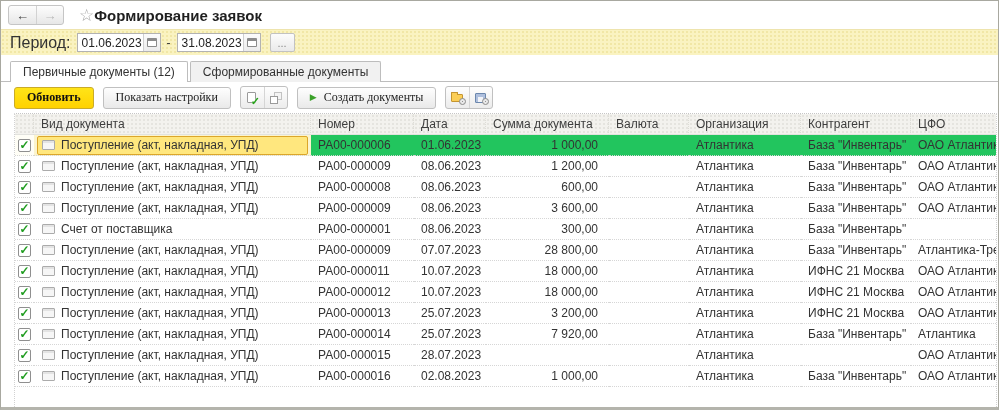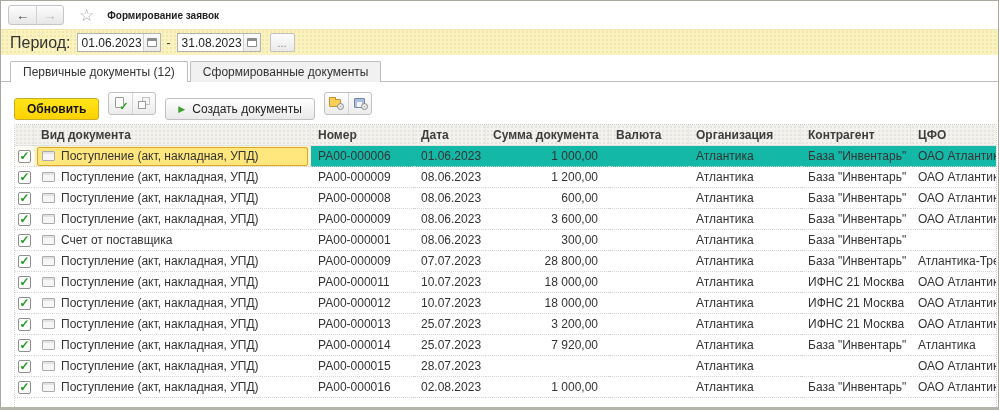--- a/index.html
+++ b/index.html
@@ -12,21 +12,21 @@
     display:flex; flex-direction:column; overflow:hidden;
   }
 
   
   .title-bar { height:28px; display:flex; align-items:center; padding-left:7px; background:#fff; flex:0 0 auto; }
   .nav-group { display:flex; border:1px solid #c5c5c5; border-radius:3px; overflow:hidden; background:linear-gradient(#fdfdfd,#e7e7e7); }
   .nav-btn { width:27px; height:18px; display:flex; align-items:center; justify-content:center; font-size:13px; line-height:1; background:transparent; border:none; cursor:pointer; }
   .nav-btn.back { color:#444; }
   .nav-btn.fwd { color:#b9b9b9; border-left:1px solid #d2d2d2; }
   .fav-star { margin-left:15px; font-size:17px; color:#a8a8a8; line-height:1; }
-  .page-title { margin-left:13px; font-size:10px; font-weight:bold; color:#1f1f1f; }
+  .page-title { font-size:15px; font-weight:bold; color:#1f1f1f; }
 
   
   .period-bar {
     height:26px; flex:0 0 auto; display:flex; align-items:center; padding-left:9px;
     background-color:#faf3c1;
     background-image:radial-gradient(#f1e7a6 1px, transparent 1px);
     background-size:4px 4px;
     border-top:1px solid #eee4ad;
   }
   .period-label { font-size:16px; color:#333; margin-right:6px; }
@@ -40,21 +40,21 @@
   
   .tabs { margin:6px 0 0 9px; display:flex; gap:2px; height:21px; flex:0 0 auto; position:relative; }
   .tabs::after { content:""; position:absolute; left:-9px; right:0; bottom:0; border-bottom:1px solid #bdbdbd; z-index:0; }
   .tab { position:relative; z-index:1; padding:4px 12px; font-size:12px; color:#333; display:flex; align-items:center;
          border:1px solid #bdbdbd; border-bottom:none; border-radius:2px 2px 0 0; background:#f1f1f1; cursor:pointer; }
   .tab.active { background:#fff; z-index:2; box-shadow:0 1px 0 #fff; }
 
   
   .toolbar { display:flex; align-items:center; padding:4px 0 4px 13px; gap:9px; flex:0 0 auto; }
   .btn { height:22px; border:1px solid #c0c0c0; border-radius:3px; background:linear-gradient(#fefefe,#e9e9e9);
-         font-family:Liberation Sans, sans-serif; font-size:12px; color:#222; padding:0 12px; cursor:pointer; display:flex; align-items:center;margin-top:12px; }
+         font-family:Liberation Serif, serif; font-size:12px; color:#222; padding:0 12px; cursor:pointer; display:flex; align-items:center; }
   .btn-refresh { background:linear-gradient(#ffe418,#ffd200); border-color:#c9ab2a; font-weight:bold; color:#111; }
   .icon-group { display:flex; border:1px solid #c0c0c0; border-radius:3px; overflow:hidden; background:linear-gradient(#fefefe,#ececec); }
   .icon-btn { width:23px; height:21px; display:flex; align-items:center; justify-content:center; background:transparent; border:none; cursor:pointer; position:relative; }
   .icon-btn + .icon-btn { border-left:1px solid #d5d5d5; }
   .play-glyph { color:#3aa129; font-size:9px; margin-right:7px; line-height:1; }
 
   
   .sheet-check { position:relative; width:11px; height:12px; }
   .sheet-check .sheet { position:absolute; left:0; top:0; width:9px; height:11px; background:#fff; border:1px solid #9a9a9a; border-radius:1px; }
   .sheet-check .chk { position:absolute; right:-2px; bottom:-3px; color:#28a11b; font-size:11px; font-weight:bold; line-height:1; text-shadow:0 0 1px #fff; }
@@ -70,35 +70,35 @@
   .gear-dot::before { content:""; position:absolute; left:2px; top:2px; width:1px; height:1px; background:#777; border-radius:50%; }
 
   
   .table-frame {
     flex:1 1 auto; margin:0 1px 0 13px;
     border-top:1px dotted #c6c6c6; border-left:1px dotted #d2d2d2; border-right:1px dotted #d2d2d2;
     overflow:hidden;
   }
   table { width:100%; border-collapse:separate; border-spacing:0; table-layout:fixed; font-size:12px; color:#333; }
   th {
-    height:21px; font-weight:bold; text-align:left; padding:0 7px; color:#3d3d3d; white-space:nowrap; overflow:hidden;
+    height:21px; font-weight:normal; text-align:left; padding:0 7px; color:#3d3d3d; white-space:nowrap; overflow:hidden;
     background-color:#f3f2ee;
     background-image:radial-gradient(#e5e4df 1px, transparent 1px); background-size:4px 4px;
     border-bottom:1px solid #e2e2de; border-right:1px dotted #dddcd6;
   }
   th:last-child { border-right:none; }
   td { height:21px; padding:0 7px; white-space:nowrap; overflow:hidden; border-bottom:1px dotted #d6d6d6; }
   td.check-cell { text-align:center; padding:0; }
   td.amount-cell { text-align:right; padding-right:11px; }
   .cell-inner { display:flex; align-items:center; gap:6px; height:19px; border:1px solid transparent; padding:0 4px; margin:0 -4px; }
   .checkbox { display:inline-block; width:13px; height:13px; border:1px solid #8f8f8f; border-radius:2px; background:#fff;
               color:#1f9c1f; font-size:12px; font-weight:bold; line-height:11px; text-align:center; vertical-align:middle; cursor:pointer; }
   .doc-icon { flex:0 0 13px; width:13px; height:10px; background:#f6f6f6; border:1px solid #ababab; border-radius:1px;
               box-shadow:inset 0 2px 0 #e3e3e3; }
-  tr.row-selected td { background:#14b8a6; }
+  tr.row-selected td { background:#22c55e; }
   tr.row-selected td.check-cell { background:#fffef6; }
   tr.row-selected td.doc-cell { background:#fbf4cd; }
   tr.row-selected .cell-inner { background:#ffe77e; border:1px solid #dca62a; border-radius:2px; }
 </style>
 </head>
 <body>
 
 <div class="window">
 
   <div class="title-bar">
@@ -136,20 +136,21 @@
     <div class="tab active">
         <span>Первичные документы (12)</span>
       </div>
     <div class="tab">
         <span>Сформированные документы</span>
       </div>
   </div>
 
   <div class="toolbar">
     <button class="btn btn-refresh">Обновить</button>
+    <button class="btn">Показать настройки</button>
     <div class="icon-group">
       <button class="icon-btn">
         <span class="sheet-check">
             <span class="sheet"></span>
             <span class="chk">✓</span>
           </span>
       </button>
       <button class="icon-btn">
         <span class="cube">
             <span class="back"></span>

